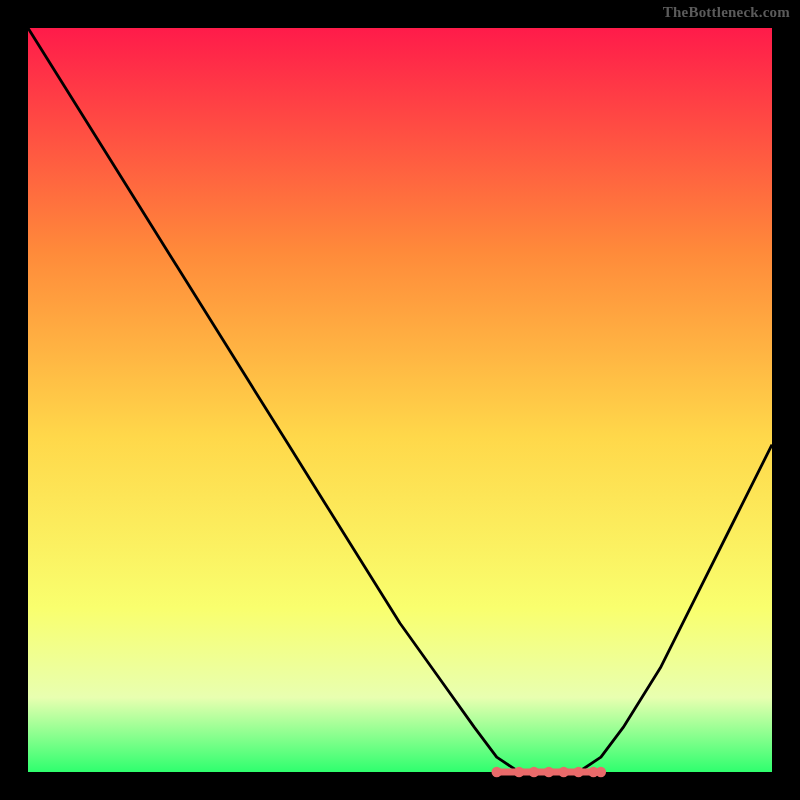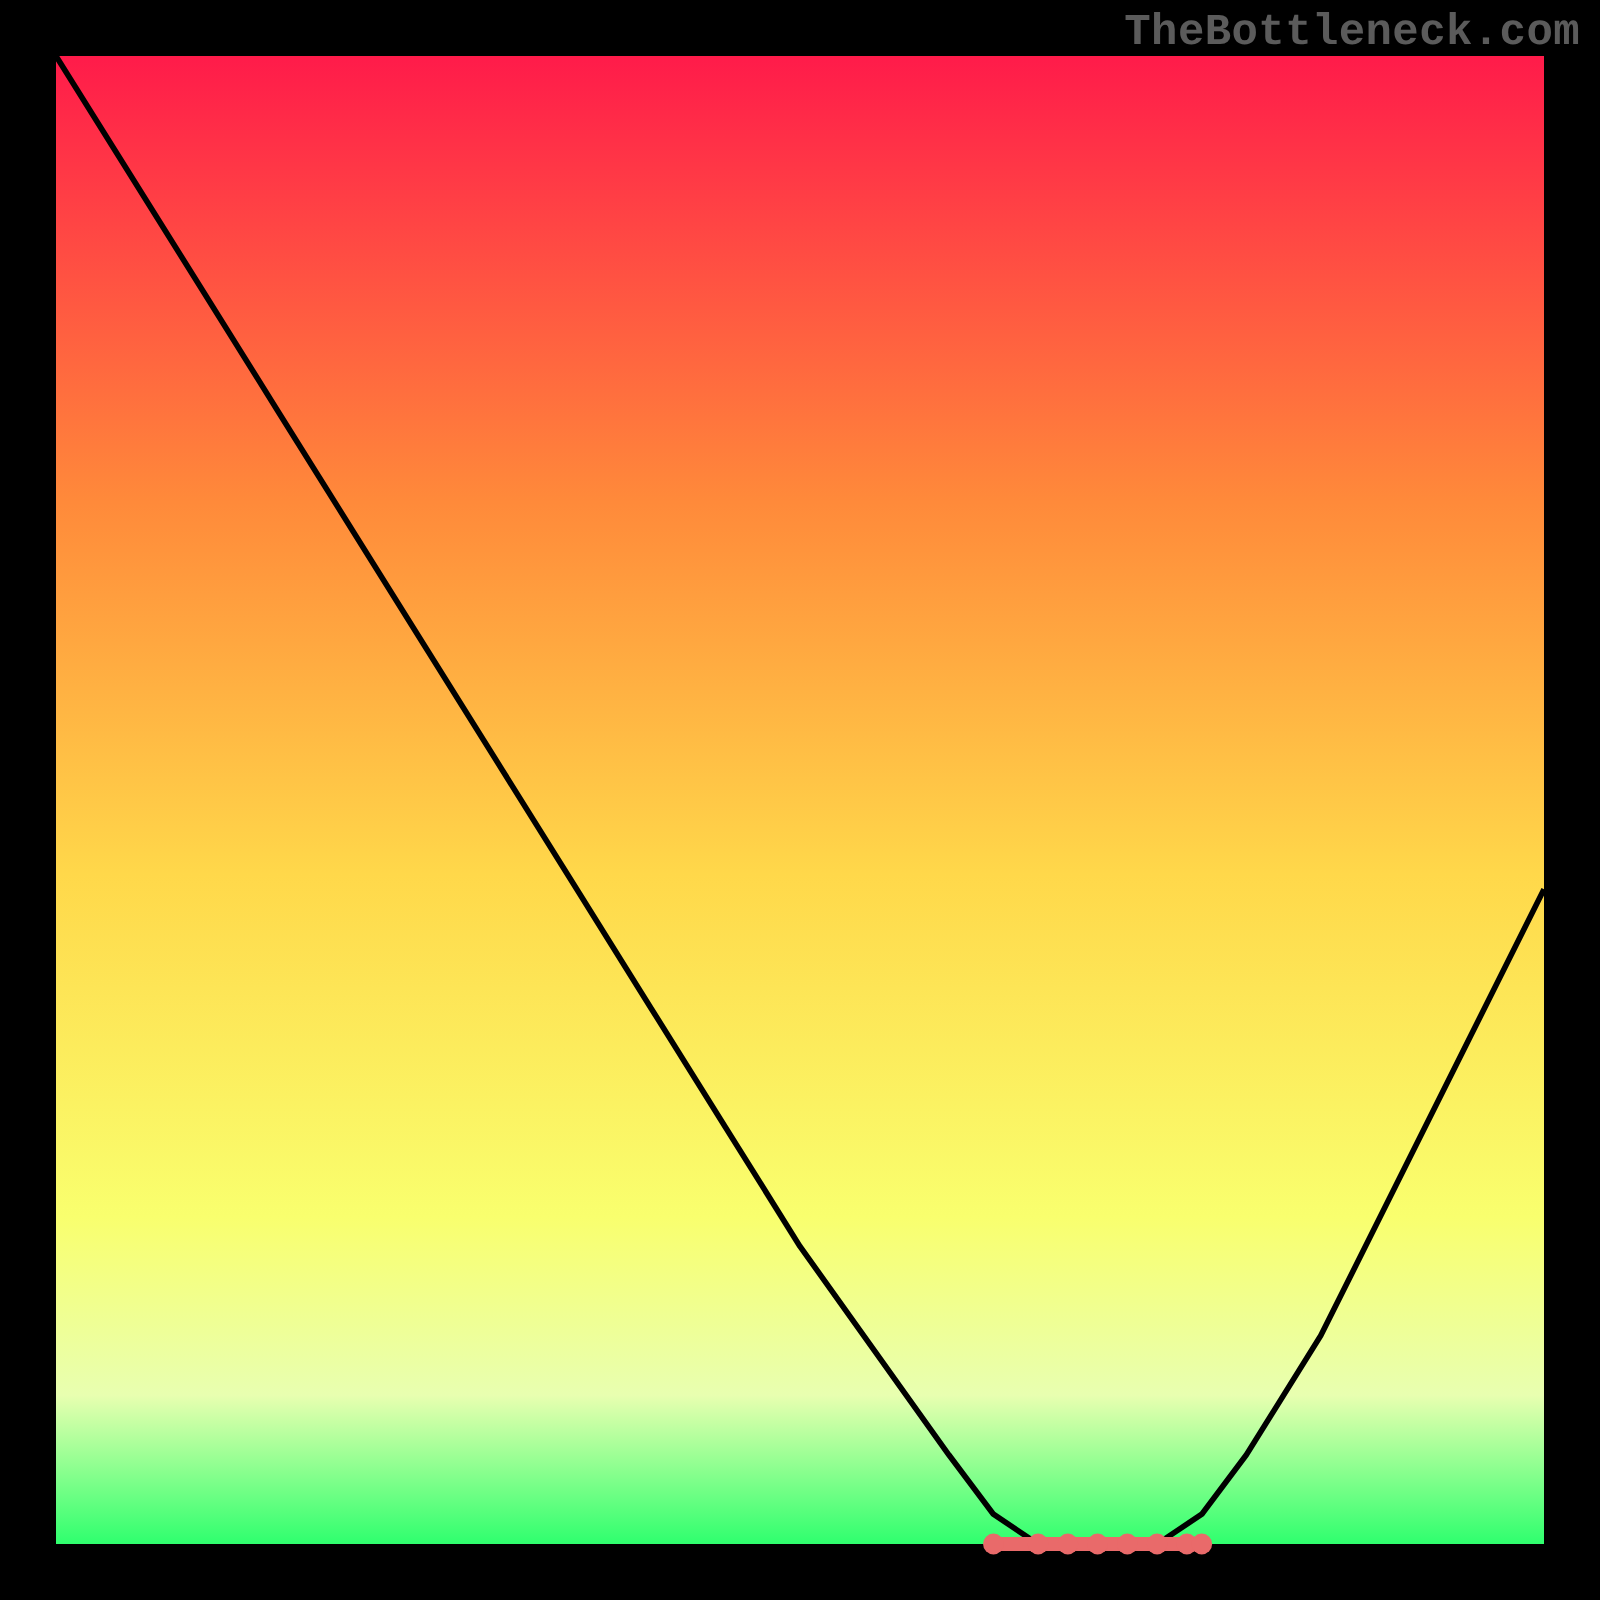--- a/index.html
+++ b/index.html
@@ -15,22 +15,22 @@
     width: 800px;
     height: 800px;
   }
   svg {
     display: block;
   }
   #watermark {
     position: absolute;
     top: 4px;
     right: 10px;
-    font-family: Liberation Mono, monospace;
-    font-size: 22px;
+    font-family: Liberation Serif, serif;
+    font-size: 15px;
     font-weight: 600;
     color: #5b5b5b;
     letter-spacing: 0.2px;
   }
 </style>
 </head>
 <body>
 
 <div id="container">
   <svg id="chart" width="800" height="800" viewBox="0 0 800 800">

